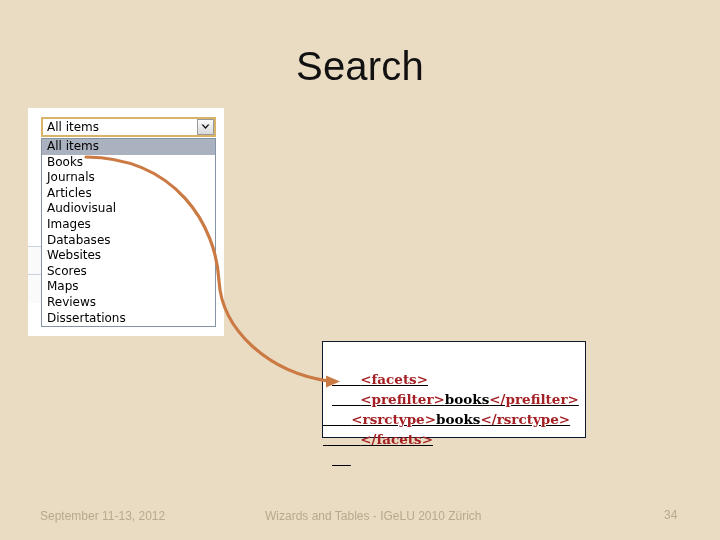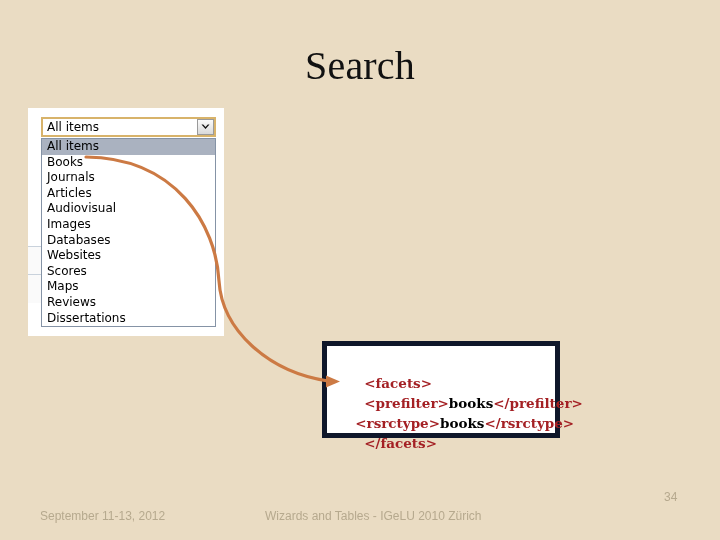--- a/index.html
+++ b/index.html
@@ -23,21 +23,21 @@
     background: #EADCC3;
   }
 
   
   #slide-title {
     position: absolute;
     left: 0;
     top: 38px;
     width: 720px;
     text-align: center;
-    font-family: Liberation Serif, serif;
+    font-family: Liberation Sans, sans-serif;
     font-size: 40px;
     font-weight: 400;
     color: #111111;
     letter-spacing: 0.2px;
     line-height: 56px;
   }
 
   
   #dropdown-screenshot {
     position: absolute;
@@ -130,27 +130,28 @@
     height: 540px;
     pointer-events: none;
     z-index: 6;
   }
 
   
   #xml-callout {
     position: absolute;
     left: 322px;
     top: 341px;
-    width: 238px;
+    width: 264px;
     height: 97px;
     background: #FFFFFF;
-    border: 5px solid #0f172a;
+    border: 1px solid #0f172a;
     box-sizing: border-box;
     padding: 7px 0 0 0;
     z-index: 4;
+    text-decoration: underline;
   }
   .xml-line {
     font-family: "DejaVu Serif", serif;
     font-size: 13.5px;
     font-weight: bold;
     line-height: 20px;
     height: 20px;
     color: #000000;
     white-space: pre;
     padding-left: 9px;
@@ -162,21 +163,21 @@
   
   .footer-text {
     position: absolute;
     font-family: "Liberation Sans", sans-serif;
     font-size: 12px;
     color: #B6A98E;
     white-space: nowrap;
   }
   #footer-date    { left: 40px;  top: 509px; }
   #footer-center  { left: 265px; top: 509px; }
-  #footer-page    { left: 664px; top: 490px; }
+  #footer-page    { left: 664px; top: 508px; }
 </style>
 </head>
 <body>
 
 <div id="slide">
 
   <div id="slide-title">Search</div>
 
   <div id="dropdown-screenshot">
     <div class="artifact" id="artifact-a"></div>

